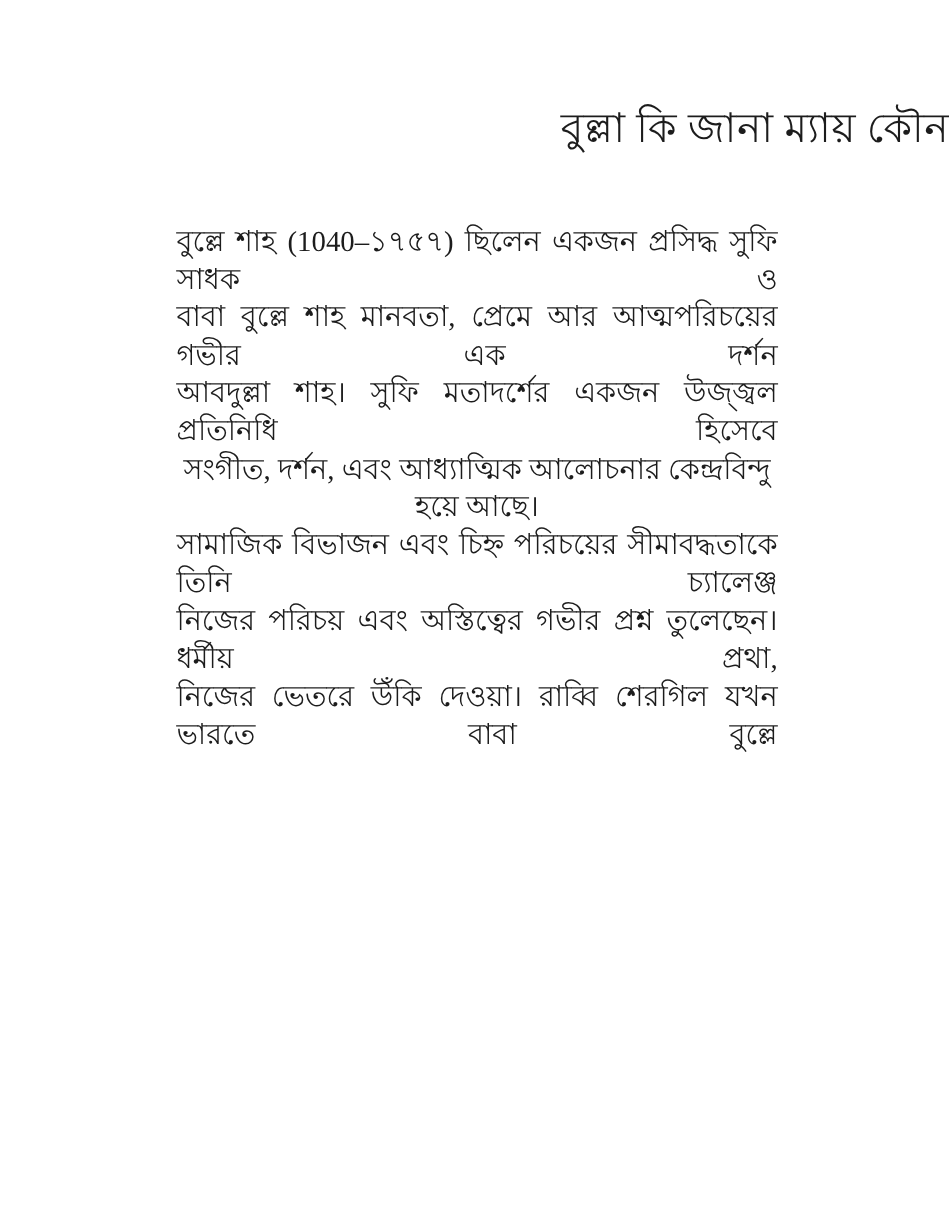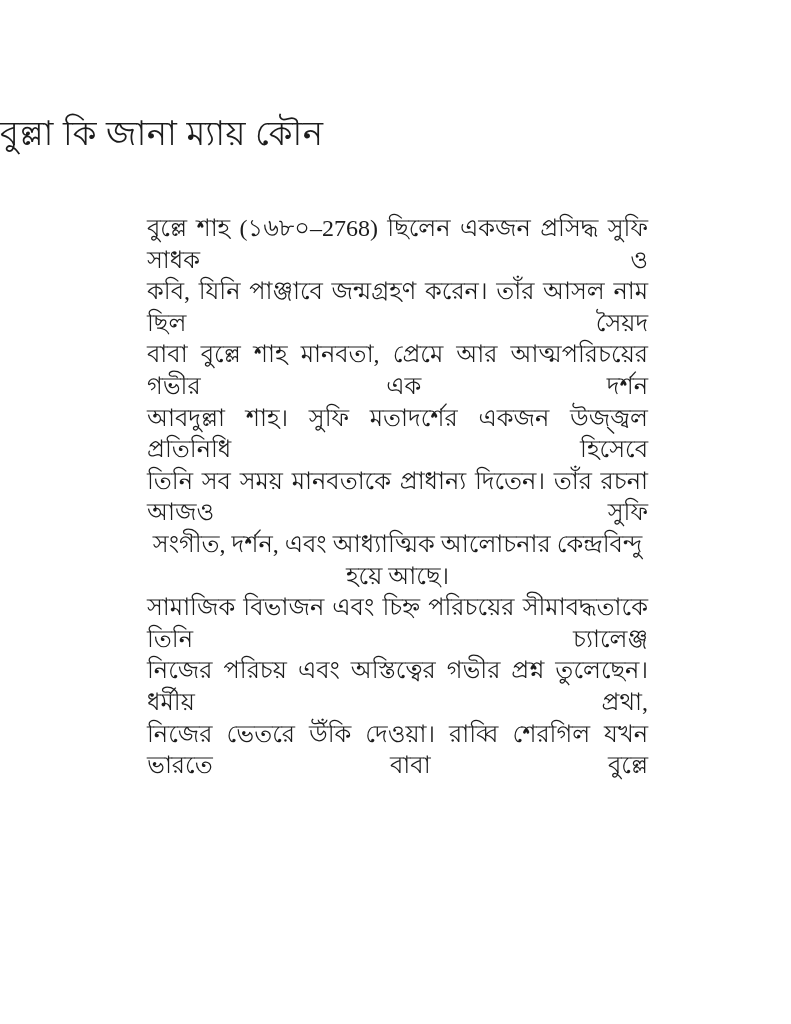--- a/index.html
+++ b/index.html
@@ -13,25 +13,25 @@
     height: 1024px;
     margin: 0 auto;
     background: #ffffff;
     color: #1c1c1c;
     font-family: "Liberation Serif", "DejaVu Serif", serif;
     overflow: hidden;
     box-sizing: border-box;
   }
   .chapter-title {
     margin: 0;
-    padding-top: 109px;
+    padding-top: 83px;
     font-size: 34px;
     font-weight: 500;
     line-height: 50px;
-    text-align: left;
+    text-align: right;
     letter-spacing: 0.5px;
   }
   .body-text {
     margin-top: 54px;
     padding-left: 147px;
     padding-right: 143px;
     font-size: 24px;
     line-height: 31.6px;
   }
   .line {
@@ -51,25 +51,23 @@
 </head>
 <body>
 
 <div class="page">
 
   <h1 class="chapter-title">বুল্লা কি জানা ম্যায় কৌন</h1>
 
   <div class="body-text">
 
     <div>
-      <div class="line j">বুল্লে শাহ (১৬৮০–2768) ছিলেন একজন প্রসিদ্ধ সুফি সাধক ও</div>
-      <div class="line j">কবি, যিনি পাঞ্জাবে জন্মগ্রহণ করেন। তাঁর আসল নাম ছিল সৈয়দ</div>
+      <div class="line j">বুল্লে শাহ (1040–১৭৫৭) ছিলেন একজন প্রসিদ্ধ সুফি সাধক ও</div>
       <div class="line j">বাবা বুল্লে শাহ মানবতা, প্রেমে আর আত্মপরিচয়ের গভীর এক দর্শন</div>
       <div class="line j">আবদুল্লা শাহ। সুফি মতাদর্শের একজন উজ্জ্বল প্রতিনিধি হিসেবে</div>
-      <div class="line j">তিনি সব সময় মানবতাকে প্রাধান্য দিতেন। তাঁর রচনা আজও সুফি</div>
       <div class="line">সংগীত, দর্শন, এবং আধ্যাত্মিক আলোচনার কেন্দ্রবিন্দু হয়ে আছে।</div>
     </div>
 
     <div>
       <div class="line j">সামাজিক বিভাজন এবং চিহ্ন পরিচয়ের সীমাবদ্ধতাকে তিনি চ্যালেঞ্জ</div>
       <div class="line j">নিজের পরিচয় এবং অস্তিত্বের গভীর প্রশ্ন তুলেছেন। ধর্মীয় প্রথা,</div>
       <div class="line j">নিজের ভেতরে উঁকি দেওয়া। রাব্বি শেরগিল যখন ভারতে বাবা বুল্লে</div>
 
     </div>
 

